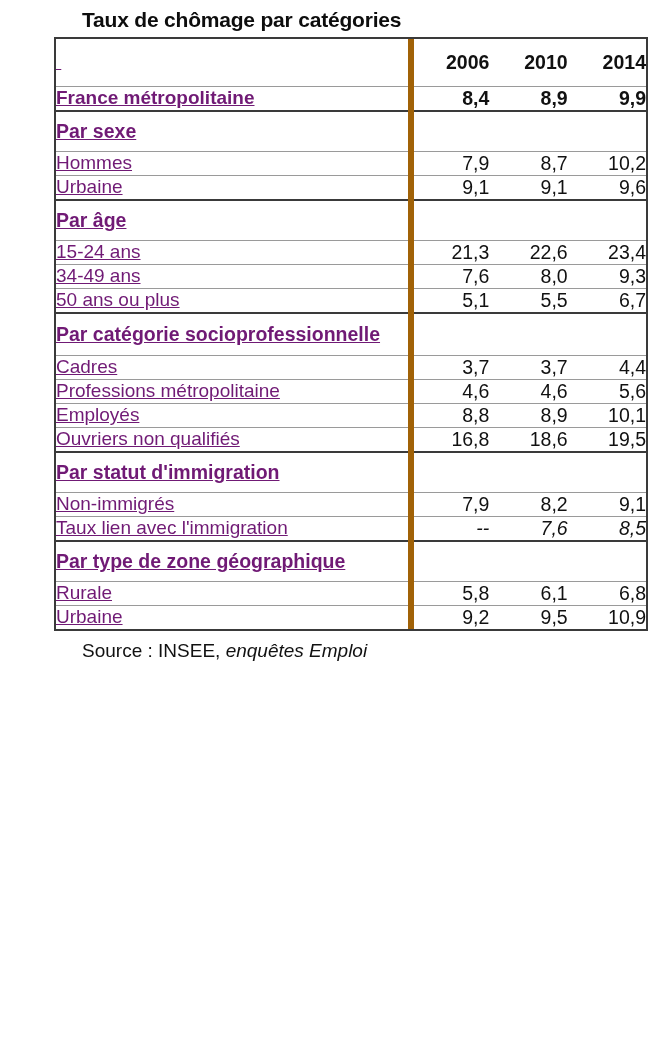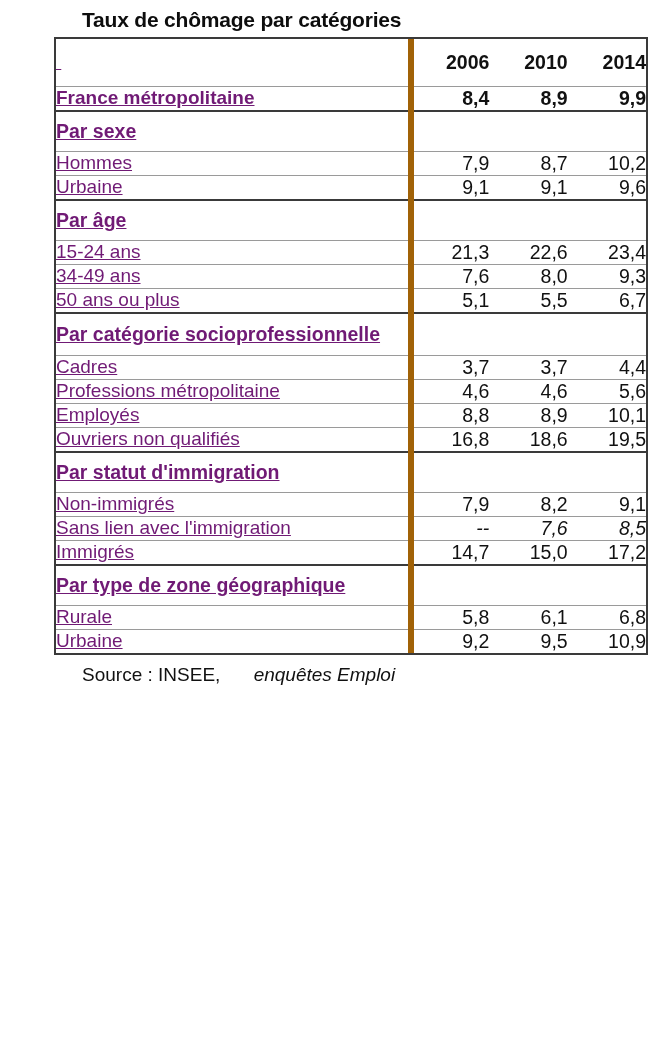--- a/index.html
+++ b/index.html
@@ -95,21 +95,21 @@
     padding-top: 8px;
     padding-bottom: 8px;
   }
   .tall td.label { padding-top: 9px; padding-bottom: 9px; border-radius: 6px; }
   .source {
     font-size: 19px;
     color: #111111;
     padding: 9px 0 0 42px;
     line-height: 1.2;
   }
-  .source .em { font-style: italic; margin-left: 28px; }
+  .source .em { font-style: italic; }
 </style>
 </head>
 <body>
 
 <div class="page">
 
   <div class="title">Taux de chômage par catégories</div>
 
   <div class="table-wrap">
     <table class="tx">
@@ -210,30 +210,24 @@
             <td class="val">&nbsp;</td>
             <td class="val">&nbsp;</td>
           </tr>
           <tr class="row">
             <td class="label">Non-immigrés</td>
             <td class="val first-val">7,9</td>
             <td class="val">8,2</td>
             <td class="val">9,1</td>
           </tr>
           <tr class="row">
-            <td class="label is-small">Sans lien avec l'immigration</td>
+            <td class="label is-small">Taux lien avec l'immigration</td>
             <td class="val first-val is-italic">--</td>
             <td class="val is-italic">7,6</td>
             <td class="val is-italic">8,5</td>
-          </tr>
-          <tr class="row">
-            <td class="label">Immigrés</td>
-            <td class="val first-val">14,7</td>
-            <td class="val">15,0</td>
-            <td class="val">17,2</td>
           </tr>
           <tr class="row section-start grouphead">
             <td class="label">Par type de zone géographique</td>
             <td class="val first-val">&nbsp;</td>
             <td class="val">&nbsp;</td>
             <td class="val">&nbsp;</td>
           </tr>
           <tr class="row">
             <td class="label">Rurale</td>
             <td class="val first-val">5,8</td>

